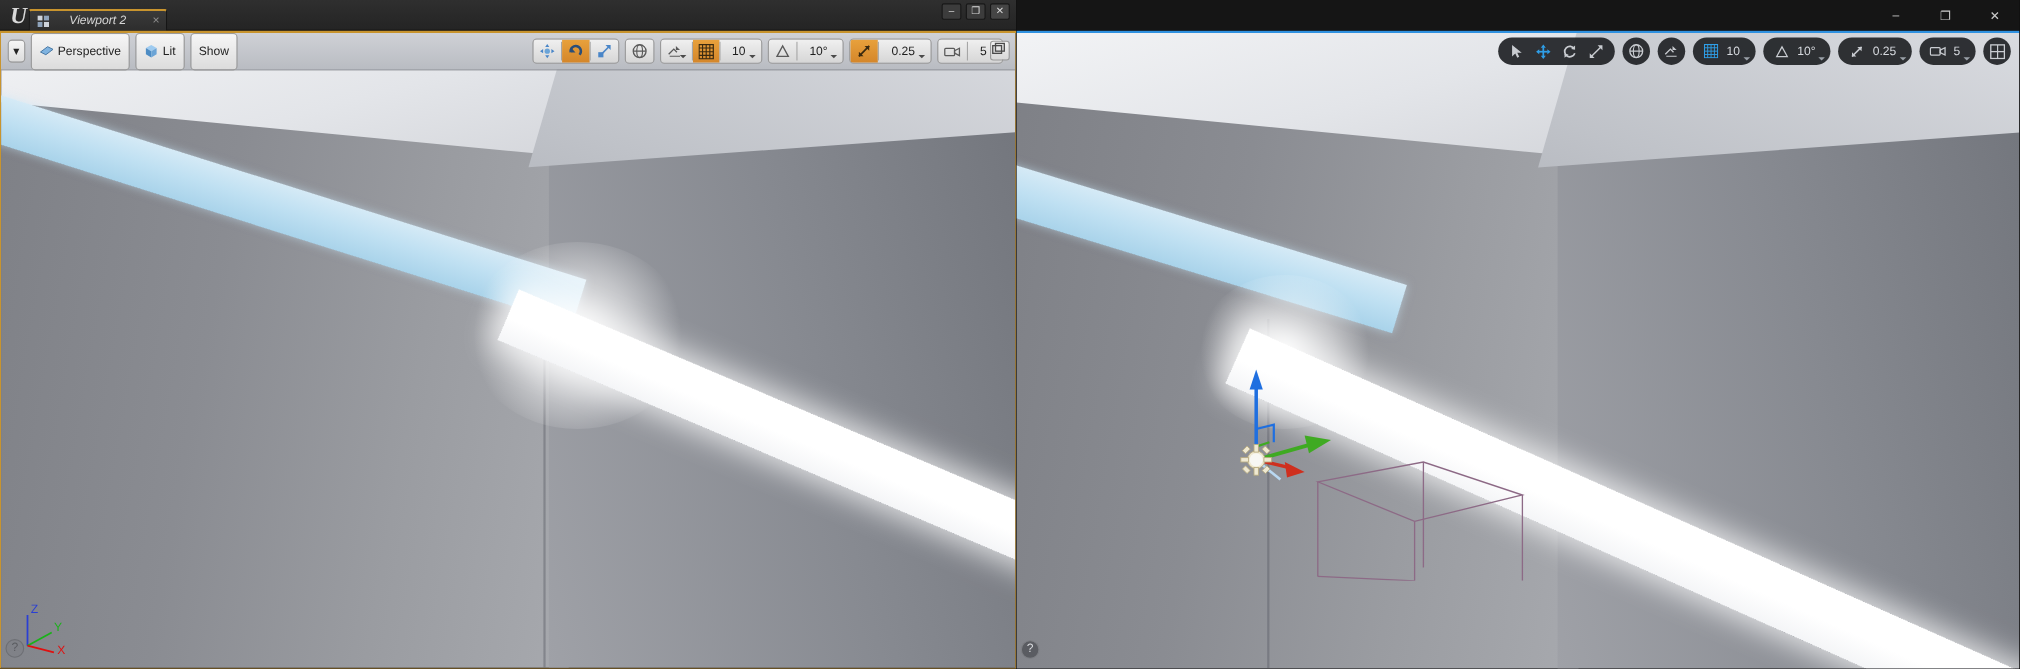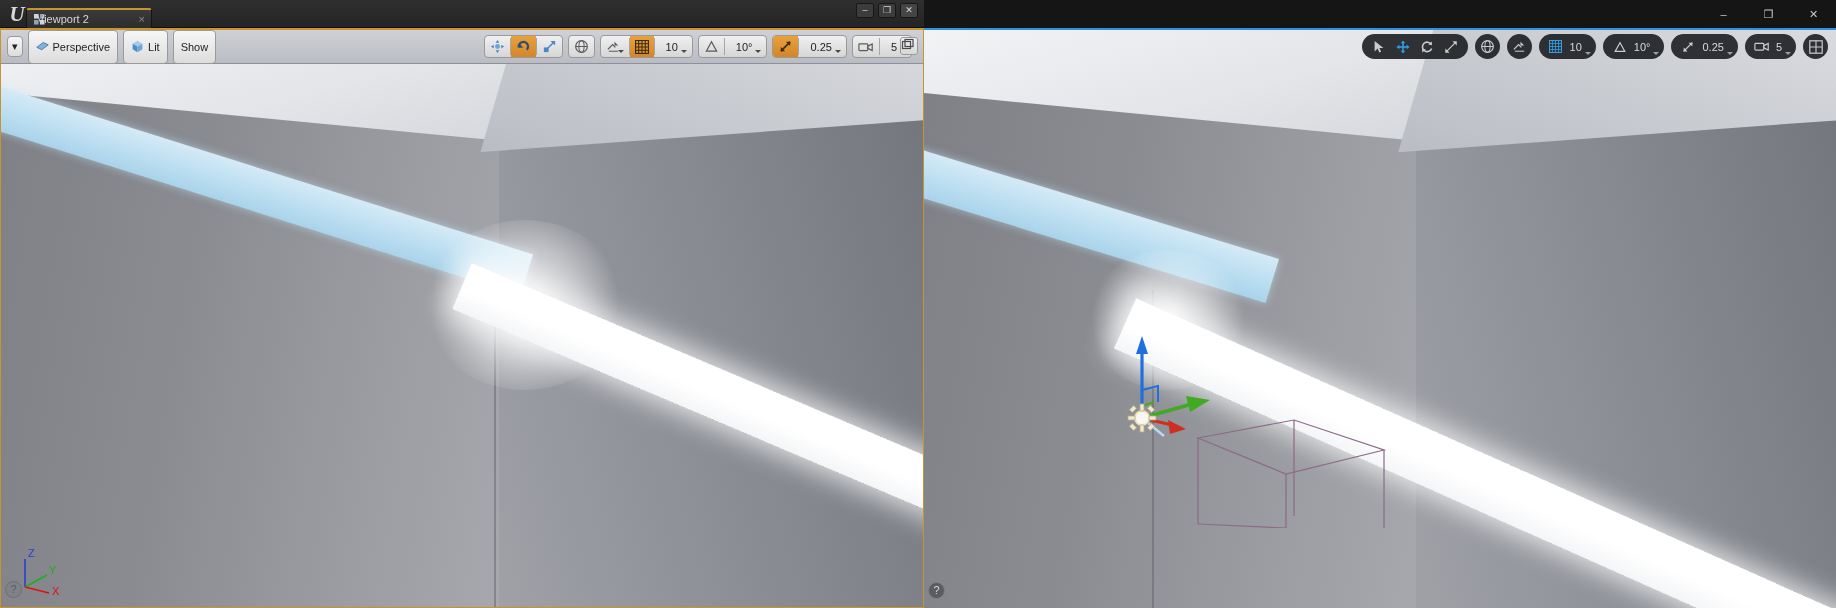--- a/index.html
+++ b/index.html
@@ -31,23 +31,24 @@
     position: absolute; left: 26px; top: 8px; width: 126px; height: 20px;
     background: linear-gradient(#3a3a3a, #2d2d2d);
     border: 1px solid #151515; border-bottom: none;
     border-top: 2px solid #c8942e;
     border-radius: 3px 3px 0 0;
   }
   .lw-tab-icon {
     position: absolute; left: 7px; top: 4px; width: 11px; height: 11px;
   }
   .lw-tab-label {
-    position: absolute; left: 10px; top: 2px;
+    position: absolute; left: 36px; top: 2px;
     font-size: 11px; color: #d6d6d6; line-height: 15px;
     white-space: nowrap;
+    font-style: italic;
   }
   .lw-tab-close {
     position: absolute; right: 6px; top: 2px;
     font-size: 11px; color: #8a8a8a; line-height: 15px;
   }
   .lw-winbtns {
     position: absolute; right: 6px; top: 3px; display: flex; gap: 4px;
   }
   .lw-wbtn {
     width: 18px; height: 15px; background: #3c3c3c;

